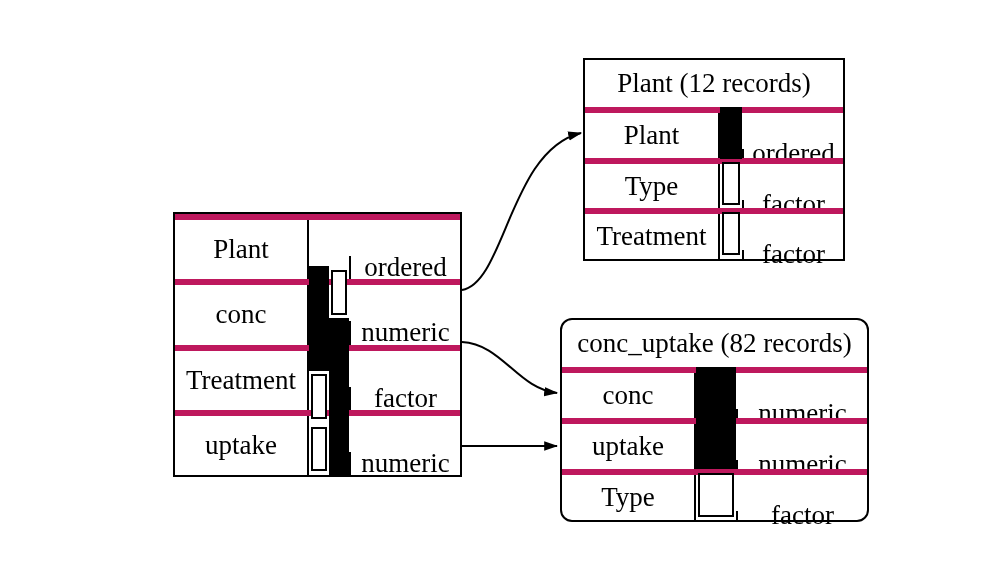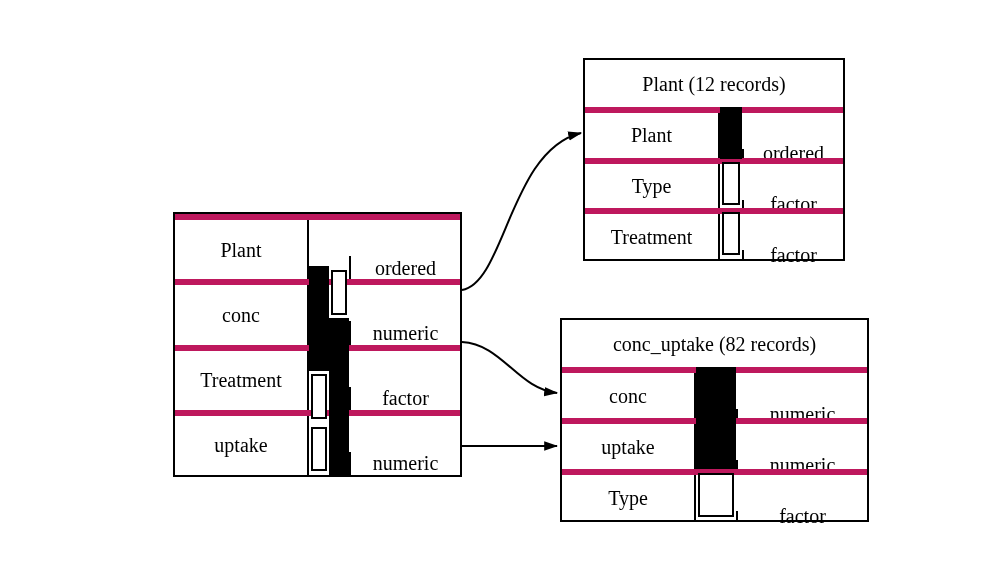--- a/index.html
+++ b/index.html
@@ -7,21 +7,21 @@
   body {
     width:1000px; height:580px; position:relative; overflow:hidden;
     font-family:"Liberation Serif","DejaVu Serif",serif; color:#000;
   }
   #canvas { position:relative; width:1000px; height:580px; background:#ffffff; }
 
   svg.arrows { position:absolute; left:0; top:0; width:1000px; height:580px; }
 
   .dtable {
     position:absolute; background:#fff; border:2px solid #000;
-    display:flex; flex-direction:column; font-size:20px; line-height:1;
+    display:flex; flex-direction:column; font-size:27px; line-height:1;
   }
   .dt-title { flex:0 0 auto; display:flex; align-items:center; justify-content:center; white-space:nowrap; }
   .dt-row   { flex:1 1 0; min-height:0; display:flex; border-top:6px solid #be185d; }
   .dt-name, .dt-type { display:flex; align-items:center; justify-content:center; white-space:nowrap; }
   .dt-name  { border-right:2px solid #000; }
   .dt-type  { flex:1 1 auto; border-left:2px solid #000;margin-top:36px; }
   .dt-mid   { flex:0 0 auto; }
   .bar   { position:absolute; background:#000; }
   .wcell { position:absolute; background:#fff; border:2px solid #000; }
 
@@ -39,21 +39,21 @@
   
   #t1 { left:583px; top:58px; width:262px; height:203px; }
   #t1 .dt-title { height:47px; }
   #t1 .dt-name  { width:135px; }
   #t1 .dt-mid   { width:22px; }
   #t1 .bar-a { left:135px; top:47px;  width:22px; height:52px; }
   #t1 .w-2   { left:137px; top:102px; width:18px; height:43px; }
   #t1 .w-3   { left:137px; top:152px; width:18px; height:43px; }
 
   
-  #t2 { left:560px; top:318px; width:309px; height:204px; }
+  #t2 { left:560px; top:318px; width:309px; height:204px;border-radius:12px; }
   #t2 .dt-title { height:47px; }
   #t2 .dt-name  { width:134px; }
   #t2 .dt-mid   { width:40px; }
   #t2 .bar-a { left:134px; top:47px;  width:40px; height:102px; }
   #t2 .w-3   { left:136px; top:153px; width:36px; height:44px; }
 </style>
 </head>
 <body>
 
 <div id="canvas">

